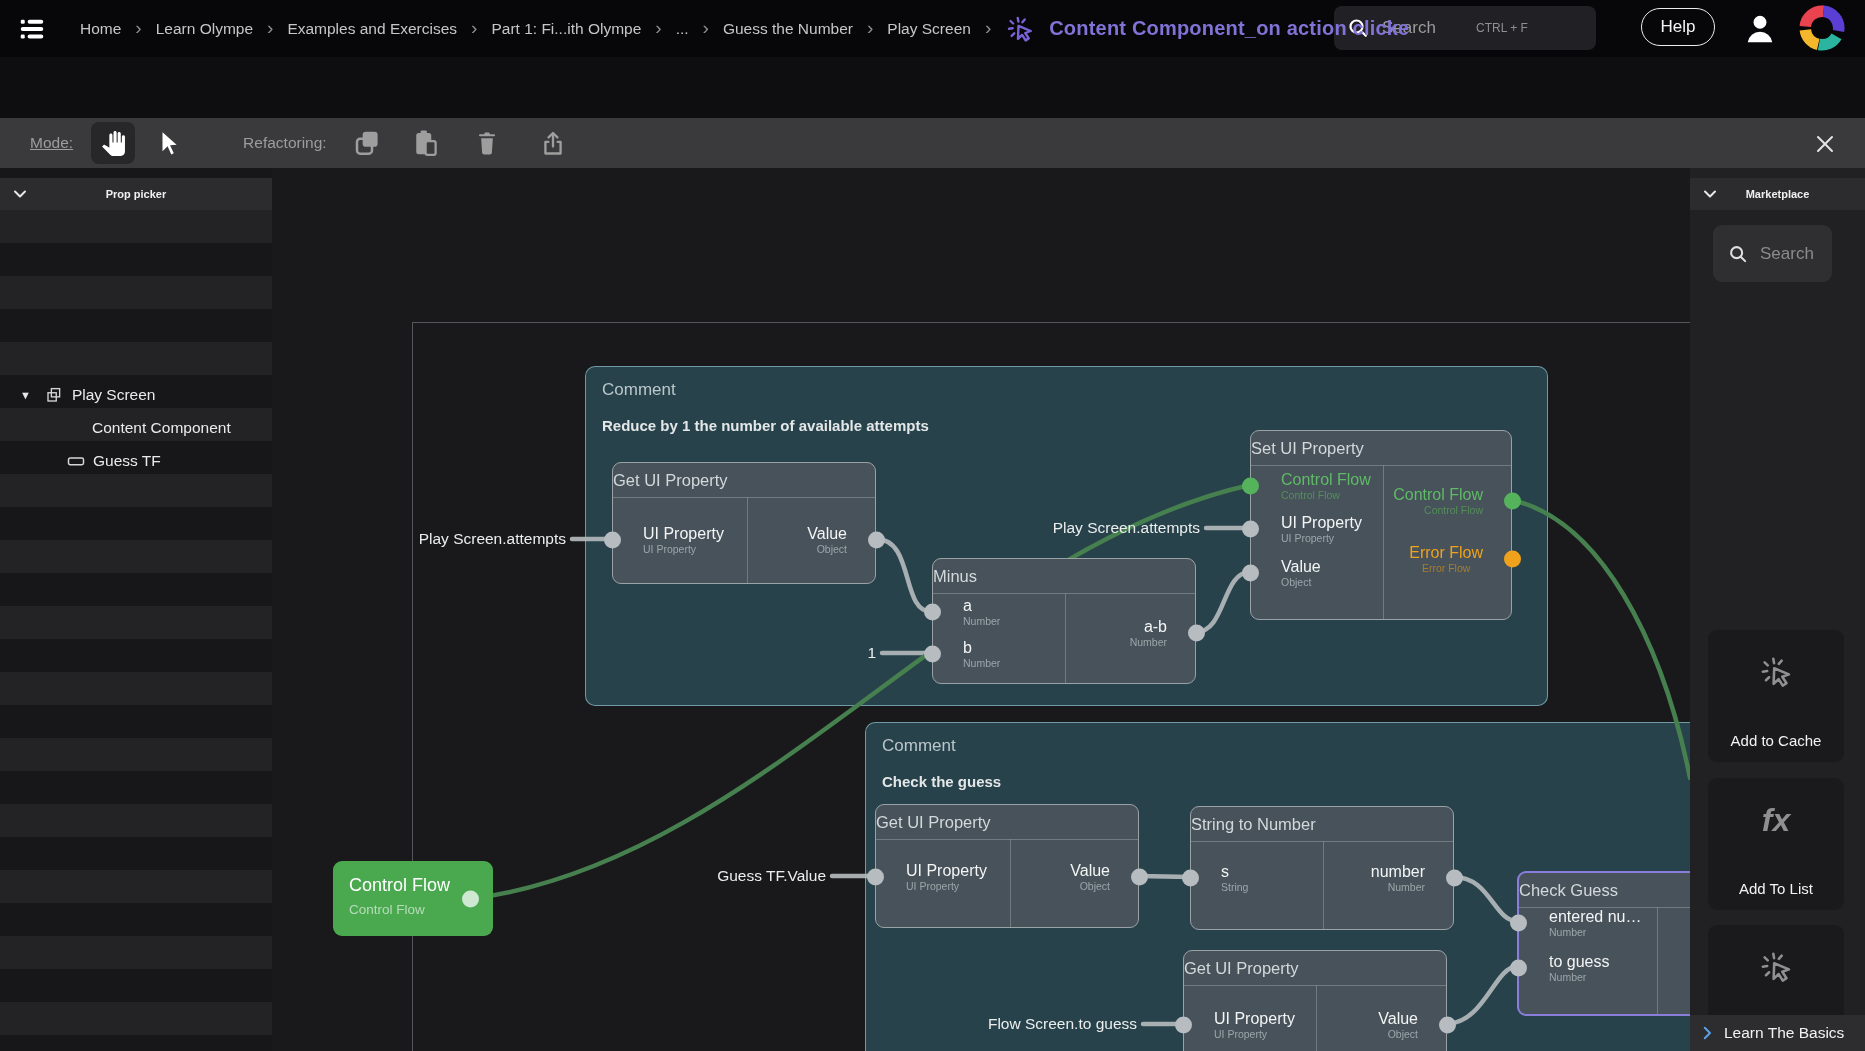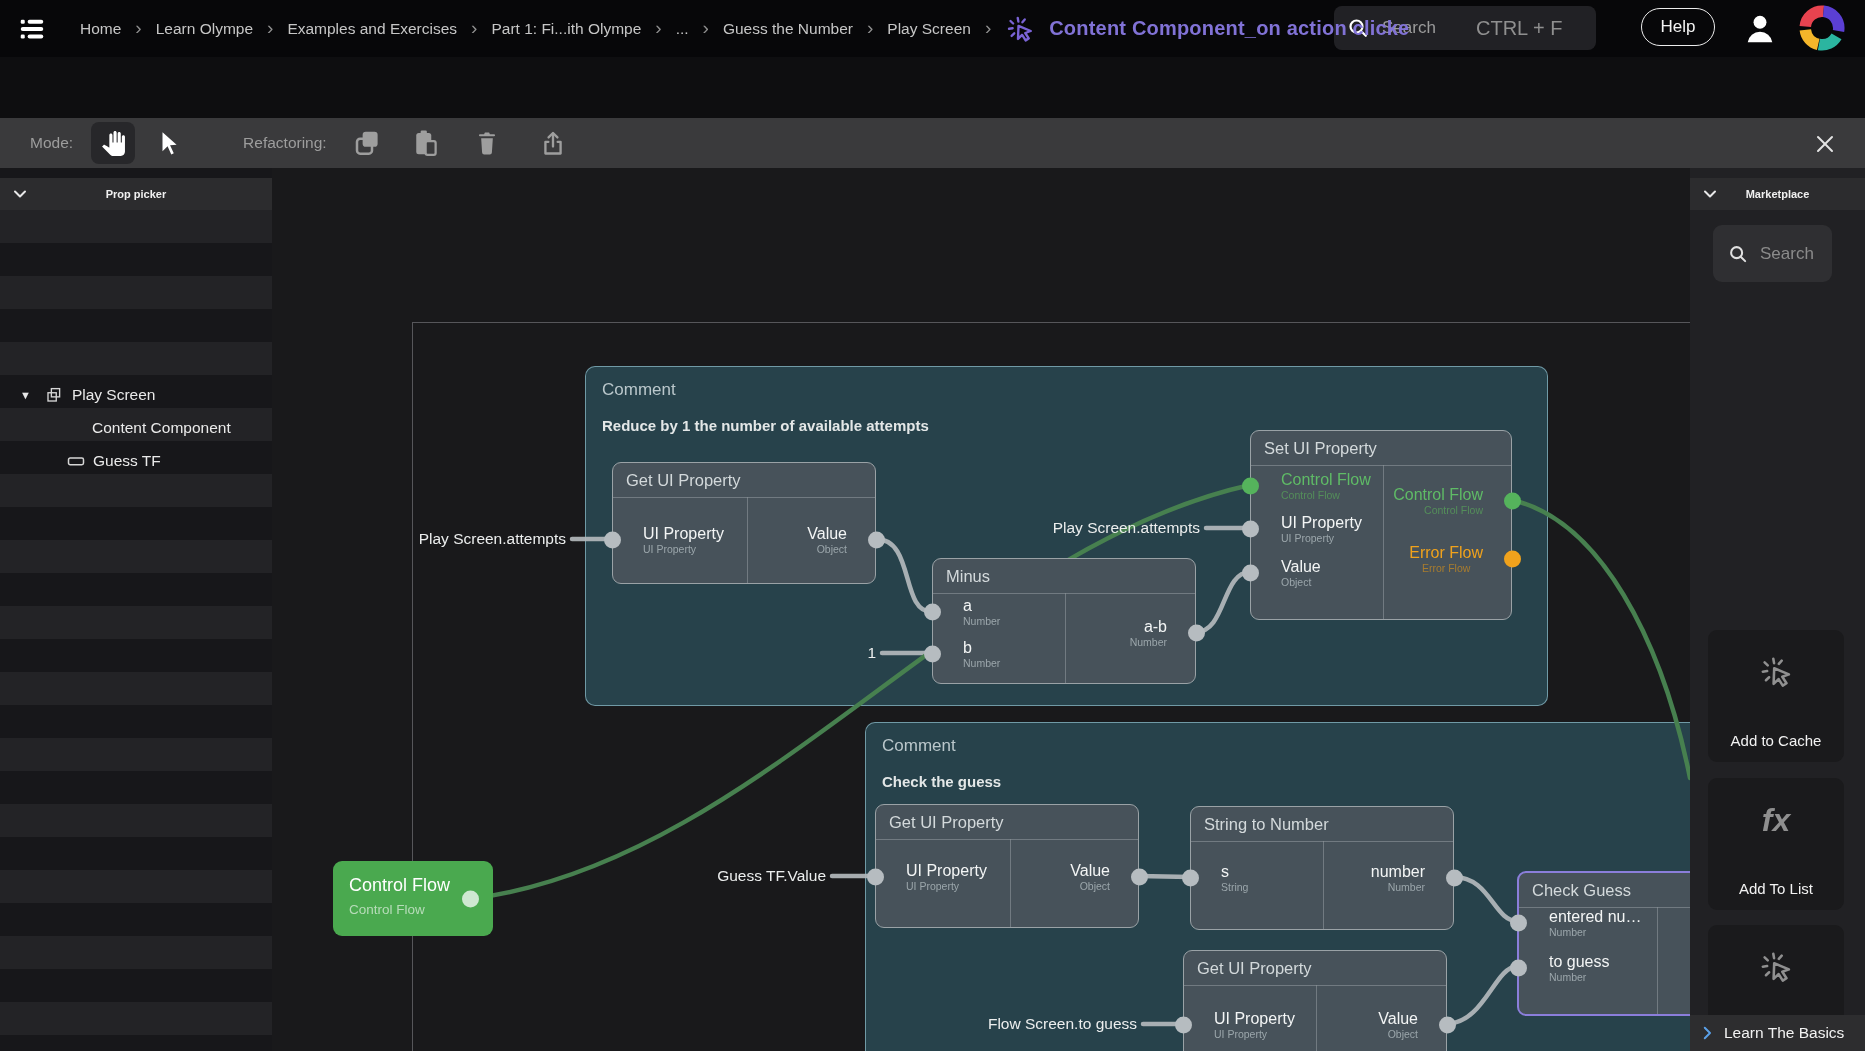--- a/index.html
+++ b/index.html
@@ -9,21 +9,21 @@
   .topbar{position:absolute;left:0;top:0;width:1865px;height:57px;background:#070709;display:flex;align-items:center;}
   .hamburger{margin-left:14px;width:36px;height:36px;display:flex;align-items:center;justify-content:center;cursor:pointer;}
   .crumbs{display:flex;align-items:center;gap:14px;margin-left:30px;font-size:15.5px;color:#c6c6c6;white-space:nowrap;z-index:2;max-width:1560px;overflow:hidden;}
   .crumb{color:#c6c6c6;}
   .crumb-sep{color:#8f8f8f;font-size:19px;line-height:1;transform:translateY(-1px);}
   .page-icon{display:flex;align-items:center;color:#7a63d6;}
   .page-title{color:#8172d6;font-weight:bold;font-size:20px;letter-spacing:.2px;}
   .search-pill{position:absolute;left:1334px;top:6px;width:262px;height:44px;border-radius:8px;background:rgba(38,38,41,0.88);z-index:1;display:flex;align-items:center;padding:0 12px;box-sizing:border-box;color:#fff;}
   .search-pill input{background:transparent;border:none;outline:none;width:92px;margin-left:10px;font-size:17px;color:#bdbdbd;font-family:"Liberation Sans",sans-serif;}
   .search-pill input::placeholder{color:#9b9b9b;}
-  .search-shortcut{font-size:20px;color:#8f8f8f;}
+  .search-shortcut{font-size:12px;color:#8f8f8f;}
   .help-btn{position:absolute;right:150px;top:8px;width:74px;height:38px;border:1.5px solid #ececec;border-radius:20px;display:flex;align-items:center;justify-content:center;font-size:17px;color:#f4f4f4;z-index:3;cursor:pointer;background:transparent;}
   .avatar{position:absolute;right:86px;top:9px;width:38px;height:38px;display:flex;align-items:center;justify-content:center;z-index:3;cursor:pointer;}
   .logo{position:absolute;right:20px;top:5px;width:46px;height:46px;z-index:3;}
 
   
   .toolbar{position:absolute;left:0;top:118px;width:1865px;height:50px;background:#3a3a3c;display:flex;align-items:center;}
   .tb-label{color:#9d9d9d;font-size:15.5px;}
   .tool-btn{width:44px;height:42px;border-radius:8px;display:flex;align-items:center;justify-content:center;cursor:pointer;}
   .tool-btn.selected{background:#27272a;}
   .tb-icon{width:32px;height:32px;display:flex;align-items:center;justify-content:center;cursor:pointer;}
@@ -53,21 +53,21 @@
 
   
   .canvas{position:absolute;left:272px;top:168px;width:1418px;height:883px;background:#19191b;overflow:hidden;}
   .frame{position:absolute;left:140px;top:154px;width:1700px;height:1700px;border:1px solid #56565a;z-index:0;}
   .comment{position:absolute;background:#27424b;border:1.5px solid rgba(126,169,182,.85);border-radius:10px;box-sizing:border-box;z-index:1;}
   .comment .ct{margin:13px 0 0 16px;font-size:17px;color:#bac7cb;}
   .comment .cx{margin:17px 0 0 16px;font-size:15px;font-weight:bold;color:#e3e7e7;}
   .edges{position:absolute;left:0;top:0;z-index:2;pointer-events:none;}
   .node{position:absolute;background:#47525a;border:1.2px solid #9aa2a6;border-radius:9px;box-sizing:border-box;z-index:3;}
   .node.purple{border:2px solid #8b7edb;}
-  .node-h{height:34px;line-height:34px;padding-left:13px;color:#d3d9db;font-size:16.5px;border-bottom:1px solid rgba(141,150,155,.6);white-space:nowrap;overflow:hidden;}
+  .node-h{height:34px;line-height:34px;color:#d3d9db;font-size:16.5px;border-bottom:1px solid rgba(141,150,155,.6);white-space:nowrap;overflow:hidden;}
   .vdiv{position:absolute;top:34px;bottom:0;width:1px;background:rgba(141,150,155,.6);}
   .prow{position:absolute;transform:translateY(-50%);display:flex;flex-direction:column;line-height:1.12;white-space:nowrap;}
   .prow .pl{font-size:16px;color:#f3f5f5;}
   .prow .pt{font-size:10.5px;color:#9ba6ab;margin-top:1px;}
   .prow.right{text-align:right;align-items:flex-end;}
   .prow.green .pl{color:#5fbb66;}
   .prow.green .pt{color:#548e5a;}
   .prow.orange .pl{color:#f0a21c;}
   .prow.orange .pt{color:#a87c2e;}
   .port{position:absolute;width:17px;height:17px;border-radius:50%;background:#b6bcc0;transform:translateY(-50%);z-index:4;cursor:pointer;}
@@ -152,21 +152,21 @@
           <circle cx="12" cy="12" r="8.75" stroke="#e8434f" stroke-dasharray="13.7 41.3" transform="rotate(185 12 12)"></circle>
           <circle cx="12" cy="12" r="8.75" stroke="#5b3fd4" stroke-dasharray="14.5 40.5" transform="rotate(-85 12 12)"></circle>
           <circle cx="12" cy="12" r="8.75" stroke="#2bb5a0" stroke-dasharray="10.7 44.3" transform="rotate(30 12 12)"></circle>
           <circle cx="12" cy="12" r="8.75" stroke="#f4b62a" stroke-dasharray="10.7 44.3" transform="rotate(103 12 12)"></circle>
         </g>
       </svg>
     </div>
   </div>
 
   <div class="toolbar">
-    <span class="tb-label" style="margin-left:30px;">Mode:</span>
+    <span class="tb-label" style="margin-left:30px;text-decoration:underline;">Mode:</span>
     <div class="tool-btn selected" style="margin-left:18px;">
       <svg width="25" height="25" viewBox="0 0 24 24">
           <path fill="#fff" d="M23 5.5V20c0 2.2-1.8 4-4 4h-7.3c-1.08 0-2.1-.43-2.85-1.19L1 14.83s1.26-1.23 1.3-1.25c.22-.19.49-.29.79-.29.22 0 .42.06.6.16.04.01 4.31 2.46 4.31 2.46V4c0-.83.67-1.5 1.5-1.5S11 3.17 11 4v7h1V1.5c0-.83.67-1.5 1.5-1.5S15 .67 15 1.5V11h1V2.5c0-.83.67-1.5 1.5-1.5s1.5.67 1.5 1.5V11h1V5.5c0-.83.67-1.5 1.5-1.5s1.5.67 1.5 1.5z"></path>
         </svg>
     </div>
     <div class="tool-btn" style="margin-left:12px;">
       <svg width="26" height="26" viewBox="0 0 24 24">
           <path fill="#fff" d="M6 2l13 11.5-6 .6 3.4 7.4-2.3 1.1-3.4-7.5L6 19.5z"></path>
         </svg>
     </div>

